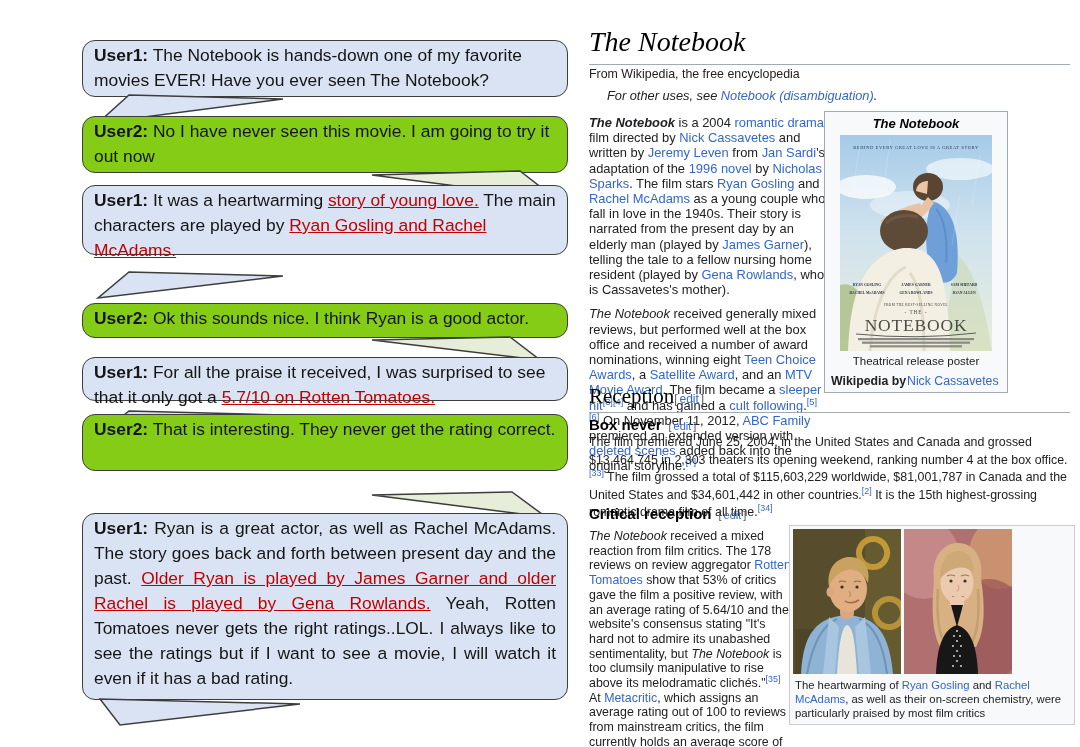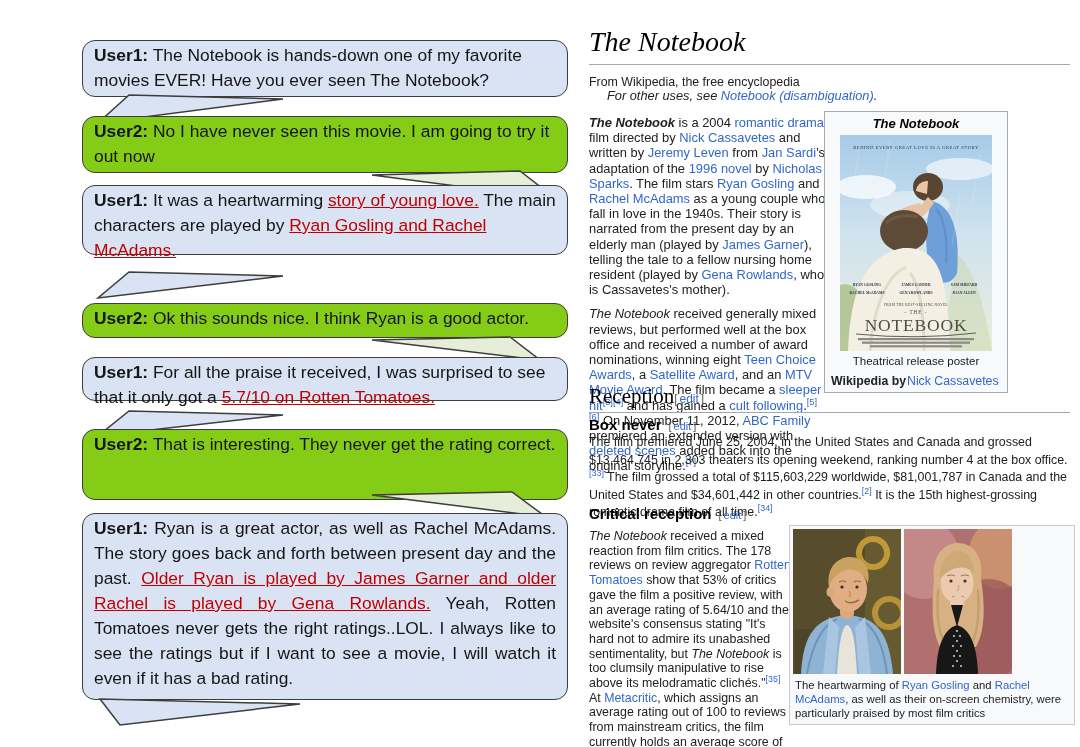--- a/index.html
+++ b/index.html
@@ -30,21 +30,21 @@
   .seg-i { font-style:italic; }
   .seg-bi { font-weight:bold; font-style:italic; }
   sup.seg-sup { color:#3366cc; font-size:0.72em; line-height:0; }
 
   
   .wiki-h1 {
     position:absolute; left:589px; top:26px; width:481px; margin:0;
     font-family:"Liberation Serif", serif; font-weight:normal; font-style:italic;
     font-size:28px; color:#000; border-bottom:1px solid #a2a9b1; padding-bottom:6px;
   }
-  .wp-sub { position:absolute; left:589px; top:67px; font-size:12.4px; color:#202122;margin-top:8px; }
+  .wp-sub { position:absolute; left:589px; top:67px; font-size:12.4px; color:#202122; }
   .hatnote { position:absolute; left:607px; top:88px; font-size:12.8px; font-style:italic; color:#202122; }
   .intro { position:absolute; left:589px; top:107px; width:238px;
            font-size:12.9px; line-height:15.2px; color:#202122; }
   .intro p { margin:8px 0 9px 0; }
 
   .infobox {
     position:absolute; left:824px; top:111px; width:184px;
     background:#f8f9fa; border:1px solid #a2a9b1; padding:2px 0 4px 0;
   }
   .ib-title { text-align:center; font-size:13px; font-weight:bold; font-style:italic; padding:2px 0 4px 0; color:#000; }
@@ -112,21 +112,21 @@
       <polygon points="12,4 180,24 150,1"></polygon>
     </svg>
 
   <div class="bubble" style="top:357px;height:44px">
     <p><span class="seg-b">User1:</span><span class="seg-p"> For all the praise it received, I was surprised to see that it only got a </span><span class="seg-r">5.7/10 on Rotten Tomatoes.</span></p>
   </div>
   <svg class="tail blue" style="left:95px;top:410px" width="200" height="28">
       <polygon points="188,5 3,26 34,1"></polygon>
     </svg>
 
-  <div class="bubble green" style="top:429px;height:71px">
+  <div class="bubble green" style="top:414px;height:57px">
     <p><span class="seg-b">User2:</span><span class="seg-p"> That is interesting. They never get the rating correct.</span></p>
   </div>
   <svg class="tail green" style="left:360px;top:491px" width="200" height="28">
       <polygon points="12,4 186,26 152,1"></polygon>
     </svg>
 
   <div class="bubble justify" style="top:513px;height:187px">
     <p><span class="seg-b">User1:</span><span class="seg-p"> Ryan is a great actor, as well as Rachel McAdams.  The story goes back and forth between present day and the past.  </span><span class="seg-r">Older Ryan is played by James Garner and older Rachel is played by Gena Rowlands.</span><span class="seg-p"> Yeah, Rotten Tomatoes never gets the right ratings..LOL. I always like to see the ratings but if I want to see a movie, I will watch it even if it has a bad rating.</span></p>
   </div>
   <svg class="tail blue" style="left:92px;top:698px" width="215" height="30">

